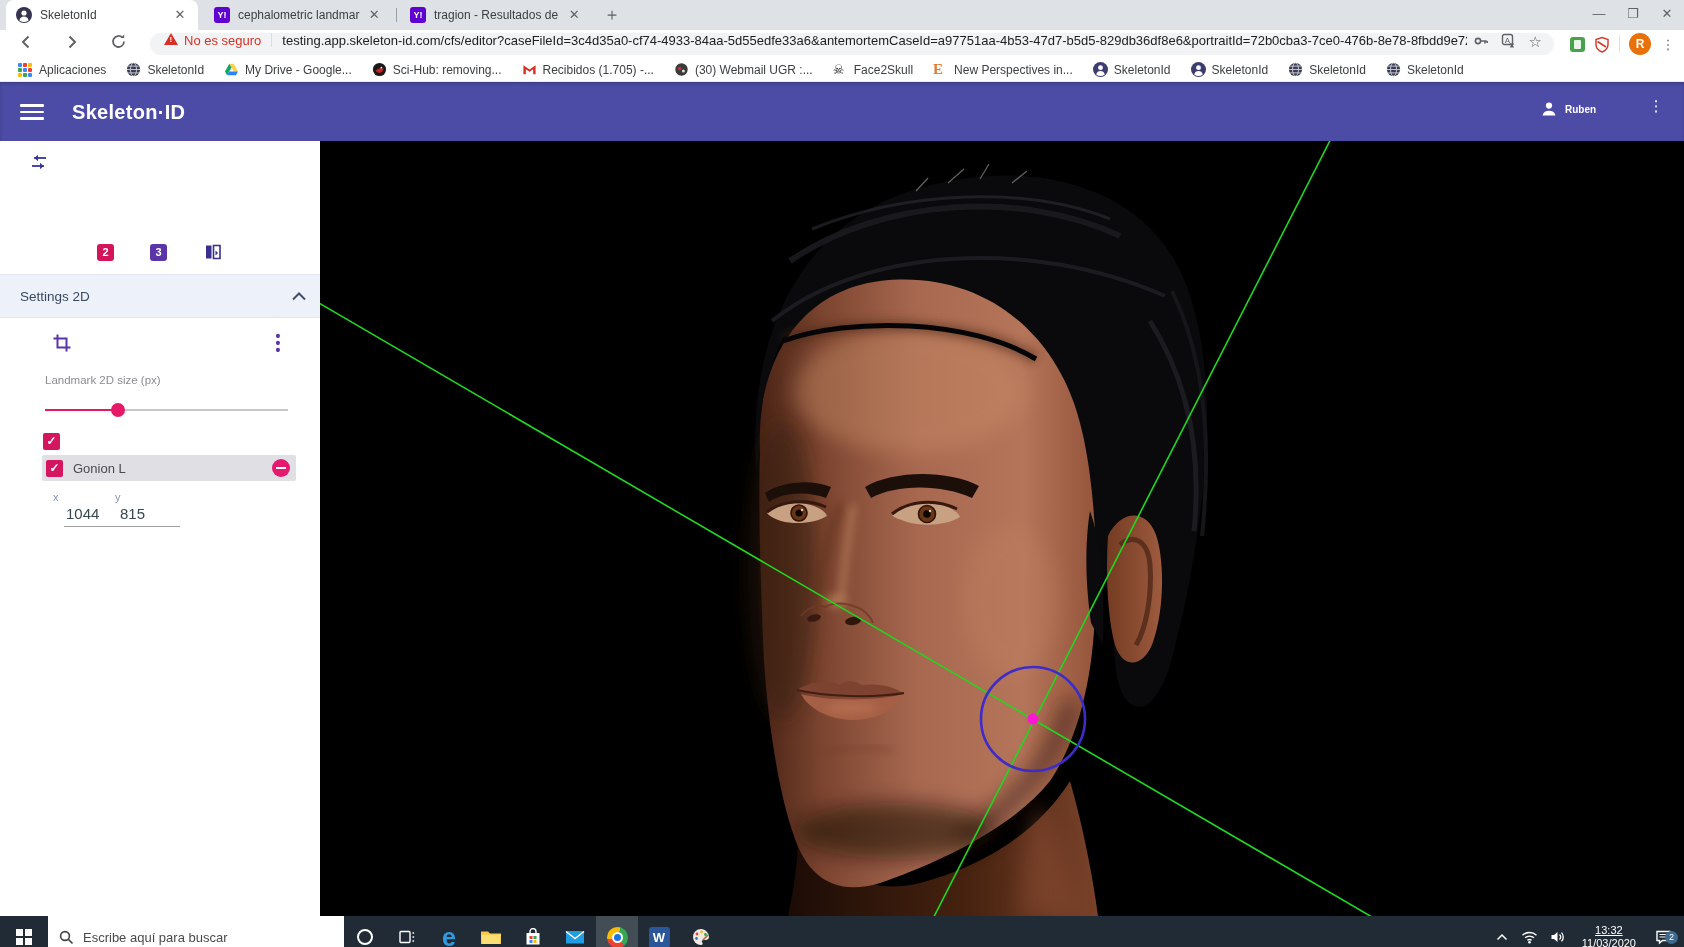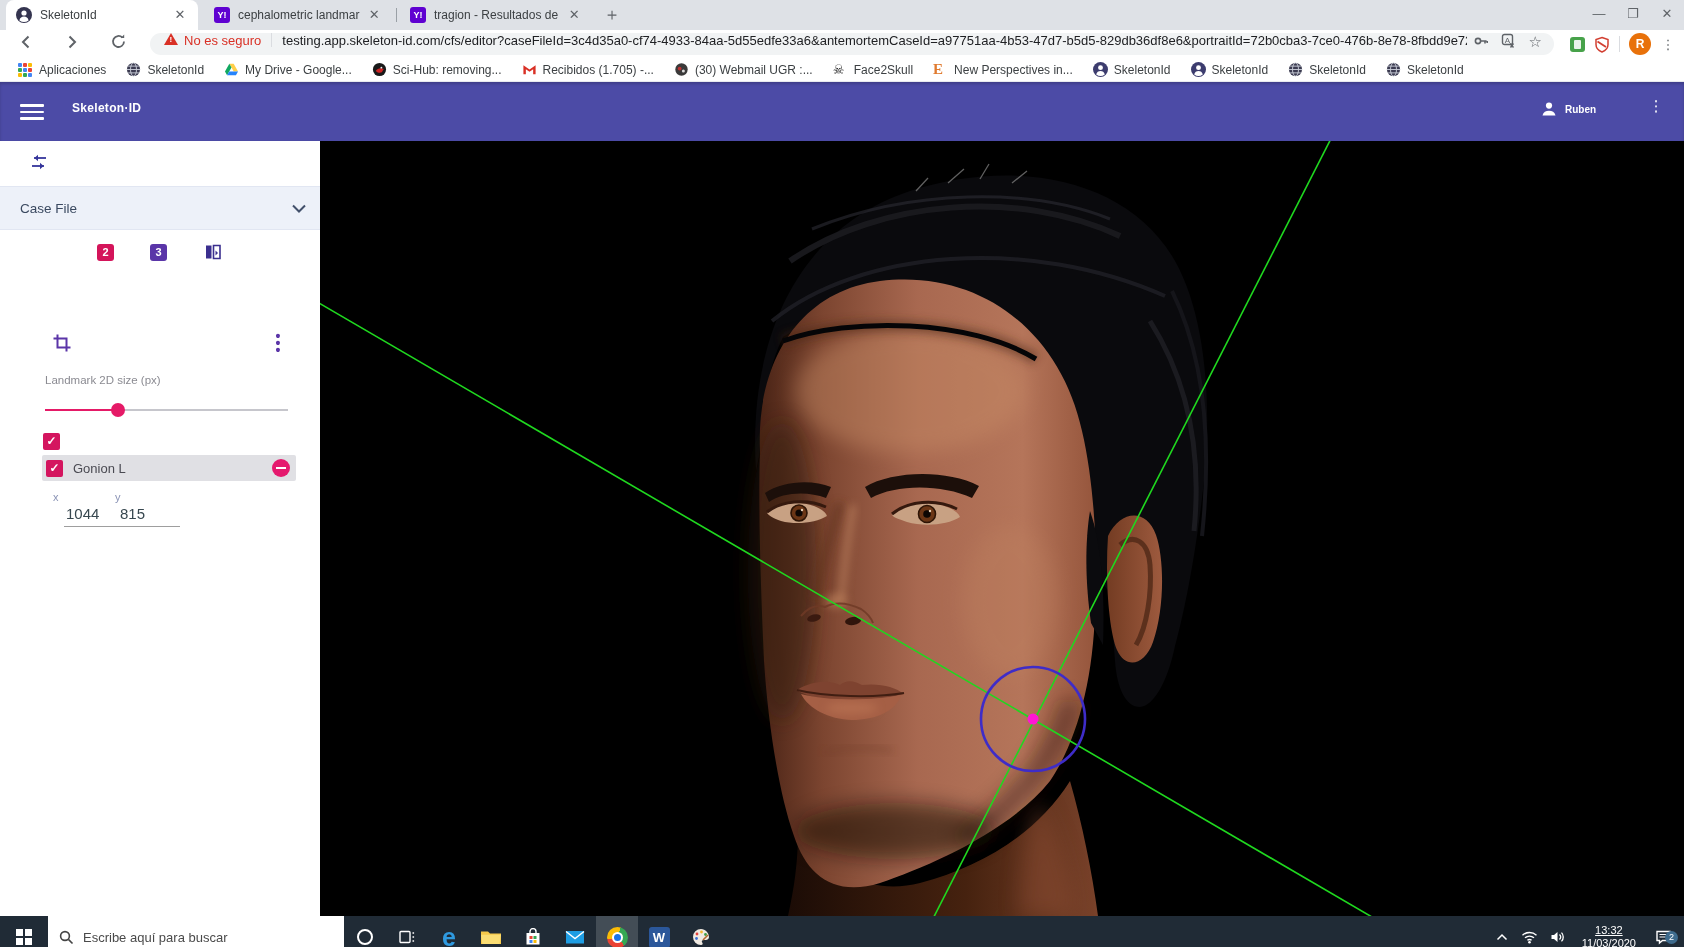--- a/index.html
+++ b/index.html
@@ -57,21 +57,21 @@
   .grid9 i { border-radius:1px; }
   .serif-e { font-family:"Liberation Serif", serif; color:#e07a2e; font-weight:bold;
              font-size:15px; line-height:15px; }
   .skull { font-size:13px; line-height:15px; color:#111; }
 
   
   #appheader { position:absolute; left:0; top:82px; width:1684px; height:59px; background:#4c4ba6;
                box-shadow:inset 0 2px 3px rgba(0,0,0,.18); color:#fff; }
   #hamburger { position:absolute; left:20px; top:22px; width:24px; height:16px; }
   #hamburger i { display:block; height:2.6px; background:#fff; border-radius:1px; margin-bottom:4px; }
-  #app-title { position:absolute; left:72px; top:19px; font-size:12px; font-weight:bold;
+  #app-title { position:absolute; left:72px; top:19px; font-size:20px; font-weight:bold;
                letter-spacing:.3px; }
   #user-chip { position:absolute; left:1540px; top:18px; display:flex; align-items:center; gap:7px;
                font-size:10px; font-weight:bold; }
   #header-kebab { position:absolute; left:1648px; top:15px; color:#fff; font-size:15px; }
 
   
   #sidebar { position:absolute; left:0; top:141px; width:320px; height:775px; background:#fff;
              color:#3a4960; }
   .sec-row { position:absolute; left:0; width:320px; height:44px; background:#edf1f9;
              border-top:1px solid #e1e6f2; border-bottom:1px solid #e1e6f2;
@@ -346,37 +346,37 @@
     <svg width="26" height="26" viewBox="0 0 26 26">
         <g stroke="#35359b" stroke-width="1.8" fill="#35359b">
           <path d="M8 9h12" fill="none"></path>
           <path d="M8.5 9 12 5.8v6.4z" stroke="none"></path>
           <path d="M18 17H6" fill="none"></path>
           <path d="M17.5 17 14 13.8v6.4z" stroke="none"></path>
         </g>
       </svg>
   </div>
 
-  <div class="sec-row" style="top:45px">
-    <span>Case File</span>
-    <svg class="chev" width="14" height="9" viewBox="0 0 14 9">
-        <polyline points="1,1.5 7,7.5 13,1.5"></polyline>
-      </svg>
-  </div>
 
   <div id="views-row">
     <span class="badge" style="background:#d4145a">2</span>
     <span class="badge" style="background:#5a35a8">3</span>
     <svg width="20" height="20" viewBox="0 0 20 20">
         <path d="M3 3.5h5.5v13H3z" fill="#3b2f8f"></path>
         <path d="M10.5 3.5H17v13h-6.5z" fill="none" stroke="#3b2f8f" stroke-width="1.6"></path>
         <path d="M12.5 8.5 15 11l-2.5 2.5z" fill="#3b2f8f"></path>
       </svg>
   </div>
 
+  <div class="sec-row" style="top:133px">
+    <span>Settings 2D</span>
+    <svg class="chev" width="14" height="9" viewBox="0 0 14 9">
+        <polyline points="1,7.5 7,1.5 13,7.5"></polyline>
+      </svg>
+  </div>
 
   <div id="crop-btn">
     <svg width="20" height="20" viewBox="0 0 20 20" fill="none" stroke="#5b35a8" stroke-width="2">
         <path d="M5.5 1.5v13h13"></path>
         <path d="M1.5 5.5h13v13"></path>
       </svg>
   </div>
   <div id="settings-kebab">•<br>•<br>•</div>
 
   <div id="landmark-size-label">Landmark 2D size (px)</div>

